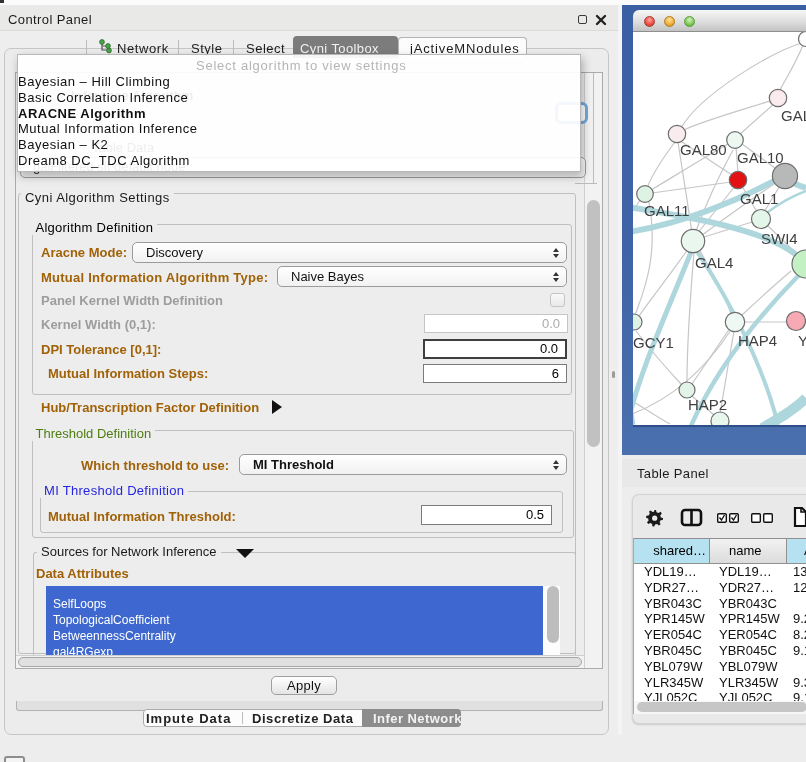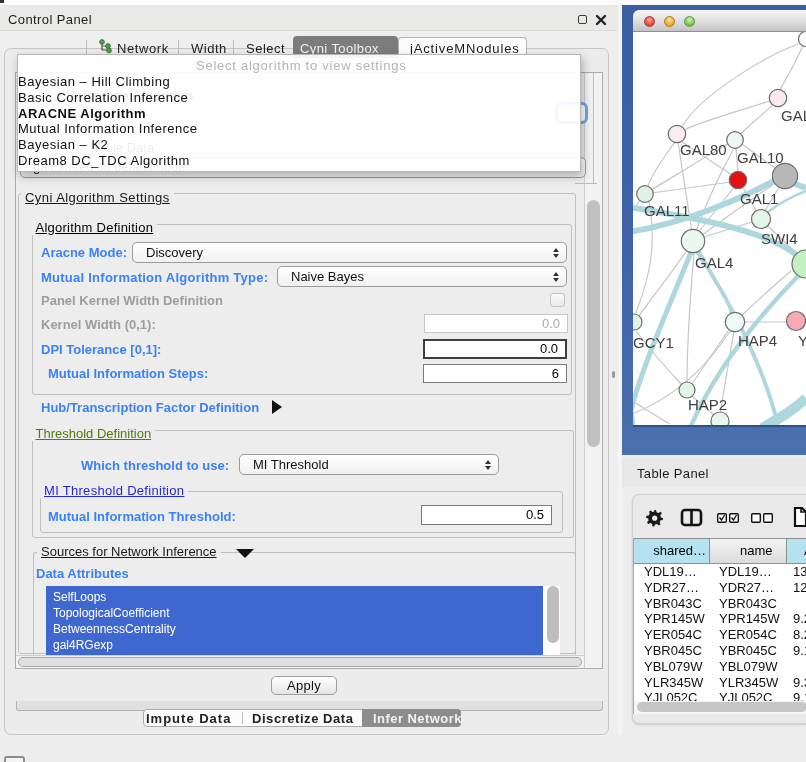--- a/index.html
+++ b/index.html
@@ -1,23 +1,23 @@
 <!DOCTYPE html>
 <html><head>
 <meta charset="utf-8">
 <style>
 * { margin:0; padding:0; box-sizing:border-box; }
 html,body { width:806px; height:762px; background:#ffffff; overflow:hidden; }
 body { font-family:"Liberation Sans", sans-serif; position:relative; }
 .abs { position:absolute; }
-.lbl { position:absolute; font:bold 13px "Liberation Sans",sans-serif; color:#3b82f6; white-space:nowrap; }
+.lbl { position:absolute; font:bold 13px "Liberation Sans",sans-serif; color:#a16207; white-space:nowrap; }
 .rlbl { position:absolute; font:13px "Liberation Sans",sans-serif; color:#1c1c1c; white-space:nowrap; }
 .dis { color:#9d9d9d; }
 .grp { position:absolute; border:1px solid #bfbfbf; border-radius:3px; }
-.gtitle { position:absolute; top:-8px; background:#ededed; padding:0 4px; font:13px "Liberation Sans",sans-serif; white-space:nowrap;text-decoration:underline; }
+.gtitle { position:absolute; top:-8px; background:#ededed; padding:0 4px; font:13px "Liberation Sans",sans-serif; white-space:nowrap; }
 .combo { position:absolute; background:linear-gradient(#ffffff,#f1f1f1); border:1px solid #9b9b9b; border-radius:5px; font:13px "Liberation Sans",sans-serif; color:#111; }
 .combo .ct { position:absolute; left:13px; top:2px; }
 .spin { position:absolute; right:6px; top:5px; width:7px; }
 .spin .up { display:block;width:0;height:0;border-left:3.5px solid transparent;border-right:3.5px solid transparent;border-bottom:4.5px solid #333; margin-bottom:2px;}
 .spin .dn { display:block;width:0;height:0;border-left:3.5px solid transparent;border-right:3.5px solid transparent;border-top:4.5px solid #333;}
 .field { position:absolute; background:#fff; font:13px "Liberation Sans",sans-serif; text-align:right; padding-right:7px; }
 </style>
 </head>
 <body>
 
@@ -39,21 +39,21 @@
 
 <div class="abs" style="left:86px;top:40px;width:1px;height:14px;background:#bcbcbc;"></div>
 <svg class="abs" style="left:98px;top:39px;" width="16" height="15" viewBox="0 0 16 15">
   <path d="M4,3 L4,11 L10,11 M4,7 L9,7" stroke="#555" stroke-width="1.2" fill="none"></path>
   <circle cx="4" cy="3" r="2.4" fill="#4aa34a" stroke="#2c6b2c" stroke-width="0.8"></circle>
   <circle cx="10" cy="7" r="2.4" fill="#4aa34a" stroke="#2c6b2c" stroke-width="0.8"></circle>
   <circle cx="11" cy="11.5" r="2.4" fill="#4aa34a" stroke="#2c6b2c" stroke-width="0.8"></circle>
 </svg>
 <div class="rlbl" style="left:117px;top:41px;letter-spacing:0.6px;">Network</div>
 <div class="abs" style="left:178px;top:40px;width:1px;height:14px;background:#bcbcbc;"></div>
-<div class="rlbl" style="left:191px;top:41px;letter-spacing:0.5px;">Width</div>
+<div class="rlbl" style="left:191px;top:41px;letter-spacing:0.5px;">Style</div>
 <div class="abs" style="left:233px;top:40px;width:1px;height:14px;background:#bcbcbc;"></div>
 <div class="rlbl" style="left:246px;top:41px;letter-spacing:0.5px;">Select</div>
 <div class="abs" style="left:293px;top:36px;width:105px;height:22px;background:#7c7c7c;border-radius:4px 4px 0 0;"></div>
 <div class="rlbl" style="left:300px;top:41px;color:#f2f2f2;letter-spacing:0.4px;">Cyni Toolbox</div>
 <div class="abs" style="left:398px;top:37px;width:129px;height:21px;background:#fcfcfc;border:1px solid #b3b3b3;border-bottom:none;border-radius:4px 4px 0 0;"></div>
 <div class="rlbl" style="left:410px;top:41px;letter-spacing:0.85px;">jActiveMNodules</div>
 
 <div class="abs" style="left:15px;top:72px;width:588px;height:597px;background:#ededed;border:1px solid #ababab;"></div>
 
 <div class="abs" style="left:593px;top:73px;width:1px;height:111px;background:#bbb;z-index:3;"></div>
@@ -100,42 +100,42 @@
 <div class="lbl" style="left:48px;top:366px;">Mutual Information Steps:</div>
 <div class="field" style="left:423px;top:364px;width:144px;height:19px;border:1px solid #7b7b7b;color:#000;line-height:17px;">6</div>
 
 <div class="lbl" style="left:41px;top:400px;">Hub/Transcription Factor Definition</div>
 <div class="abs" style="left:272px;top:400px;width:0;height:0;border-top:7px solid transparent;border-bottom:7px solid transparent;border-left:10px solid #111;"></div>
 
 <div class="grp" style="left:32px;top:430px;width:542px;height:108px;"></div>
 <div class="gtitle" style="left:31.5px;top:426px;color:#4d7c0f;position:absolute;">Threshold Definition</div>
 
 <div class="lbl" style="left:81px;top:458px;">Which threshold to use:</div>
-<div class="combo" style="left:239px;top:454px;width:260px;height:21px;">
+<div class="combo" style="left:239px;top:454px;width:328px;height:21px;font-weight:bold;">
     <span class="ct">MI Threshold</span>
     <span class="spin">
       <span class="up"></span>
       <span class="dn"></span>
     </span>
   </div>
 
 <div class="grp" style="left:40px;top:491px;width:523px;height:42px;"></div>
 <div class="gtitle" style="left:40px;top:483px;color:#2525e0;letter-spacing:0.3px;position:absolute;">MI Threshold Definition</div>
 
 <div class="lbl" style="left:48px;top:509px;">Mutual Information Threshold:</div>
 <div class="field" style="left:421px;top:505px;width:131px;height:20px;border:1px solid #7b7b7b;color:#000;line-height:18px;">0.5</div>
 
 <div class="grp" style="left:33px;top:552px;width:543px;height:105px;border-bottom:none;"></div>
 <div class="gtitle" style="left:37px;top:544px;color:#1a1a1a;position:absolute;">Sources for Network Inference</div>
 <div class="abs" style="left:236px;top:549px;width:0;height:0;border-left:9px solid transparent;border-right:9px solid transparent;border-top:9px solid #111;"></div>
 
 <div class="lbl" style="left:36px;top:566px;">Data Attributes</div>
 
 <div class="abs" style="left:46px;top:586px;width:497px;height:75px;background:#3e68cf;overflow:hidden;">
-  <div style="font:12px 'Liberation Sans',sans-serif;color:#fff;padding-left:7px;line-height:16.1px;padding-top:3px;">SelfLoops<br>TopologicalCoefficient<br>BetweennessCentrality<br>gal4RGexp</div>
+  <div style="font:12px 'Liberation Sans',sans-serif;color:#fff;padding-left:7px;line-height:16.1px;padding-top:10px;">SelfLoops<br>TopologicalCoefficient<br>BetweennessCentrality<br>gal4RGexp</div>
 </div>
 <div class="abs" style="left:543px;top:586px;width:17px;height:75px;background:#fdfdfd;"></div>
 <div class="abs" style="left:546.5px;top:586px;width:12px;height:57px;background:#bdbdbd;border-radius:6px;"></div>
 
 <div class="abs" style="left:584px;top:73px;width:18px;height:595px;background:#f2f2f2;border-left:1px solid #cfcfcf;"></div>
 <div class="abs" style="left:586.5px;top:200px;width:13px;height:247px;background:#c1c1c1;border-radius:7px;"></div>
 <div class="abs" style="left:16px;top:655px;width:568px;height:13px;background:#f2f2f2;border-top:1px solid #cfcfcf;"></div>
 <div class="abs" style="left:18px;top:657px;width:564px;height:10px;background:#e0e0e0;border:1px solid #a6a6a6;border-radius:6px;"></div>
 
 <div class="abs" style="left:16px;top:701px;width:587px;height:10px;background:#e0e0e0;border-bottom:1px solid #b2b2b2;border-left:1px solid #b2b2b2;border-right:1px solid #b2b2b2;border-radius:0 0 3px 3px;"></div>
@@ -260,21 +260,21 @@
   <rect x="0.7" y="0.7" width="8.6" height="8.6" rx="1" fill="#fff" stroke="#111" stroke-width="1.4"></rect>
   <rect x="12.7" y="0.7" width="8.6" height="8.6" rx="1" fill="#fff" stroke="#111" stroke-width="1.4"></rect>
 </svg>
 <svg class="abs" style="left:793px;top:506px;" width="13" height="22" viewBox="0 0 13 22">
   <path d="M2,2 L9,2 L13,6 L13,20 L2,20 Z" fill="#fff" stroke="#111" stroke-width="2.2"></path>
   <path d="M8,2 L8,6 L13,6" fill="none" stroke="#111" stroke-width="1.6"></path>
 </svg>
 
 <div class="abs" style="left:633px;top:538px;width:173px;height:176px;background:#fff;border-left:1px solid #a9a9a9;overflow:hidden;">
   <div style="position:absolute;left:0;top:0;width:76px;height:26px;background:#b5e1f0;border:1px solid #909090;border-left:none;text-align:right;padding-right:3px;font:13px 'Liberation Sans',sans-serif;line-height:24px;">shared…</div>
-  <div style="position:absolute;left:76px;top:0;width:77px;height:26px;background:linear-gradient(#f2f2f2,#dcdcdc);border:1px solid #909090;border-left:none;font:13px 'Liberation Sans',sans-serif;line-height:24px;padding-left:30px;">name</div>
+  <div style="position:absolute;left:76px;top:0;width:77px;height:26px;background:linear-gradient(#f2f2f2,#dcdcdc);border:1px solid #909090;border-left:none;font:13px 'Liberation Sans',sans-serif;line-height:24px;padding-left:19px;">name</div>
   <div style="position:absolute;left:153px;top:0;width:30px;height:26px;background:#b5e1f0;border:1px solid #909090;border-left:none;font:13px 'Liberation Sans',sans-serif;line-height:24px;padding-left:17px;">A</div>
   <div style="position:absolute;left:0;top:26px;font:13px 'Liberation Sans',sans-serif;color:#111;line-height:15.8px;">
     <div style="position:relative;height:15.8px;">
         <span style="position:absolute;left:10px;">YDL19…</span>
         <span style="position:absolute;left:85px;">YDL19…</span>
         <span style="position:absolute;left:159px;">13.1</span>
       </div>
     <div style="position:relative;height:15.8px;">
         <span style="position:absolute;left:10px;">YDR27…</span>
         <span style="position:absolute;left:85px;">YDR27…</span>

